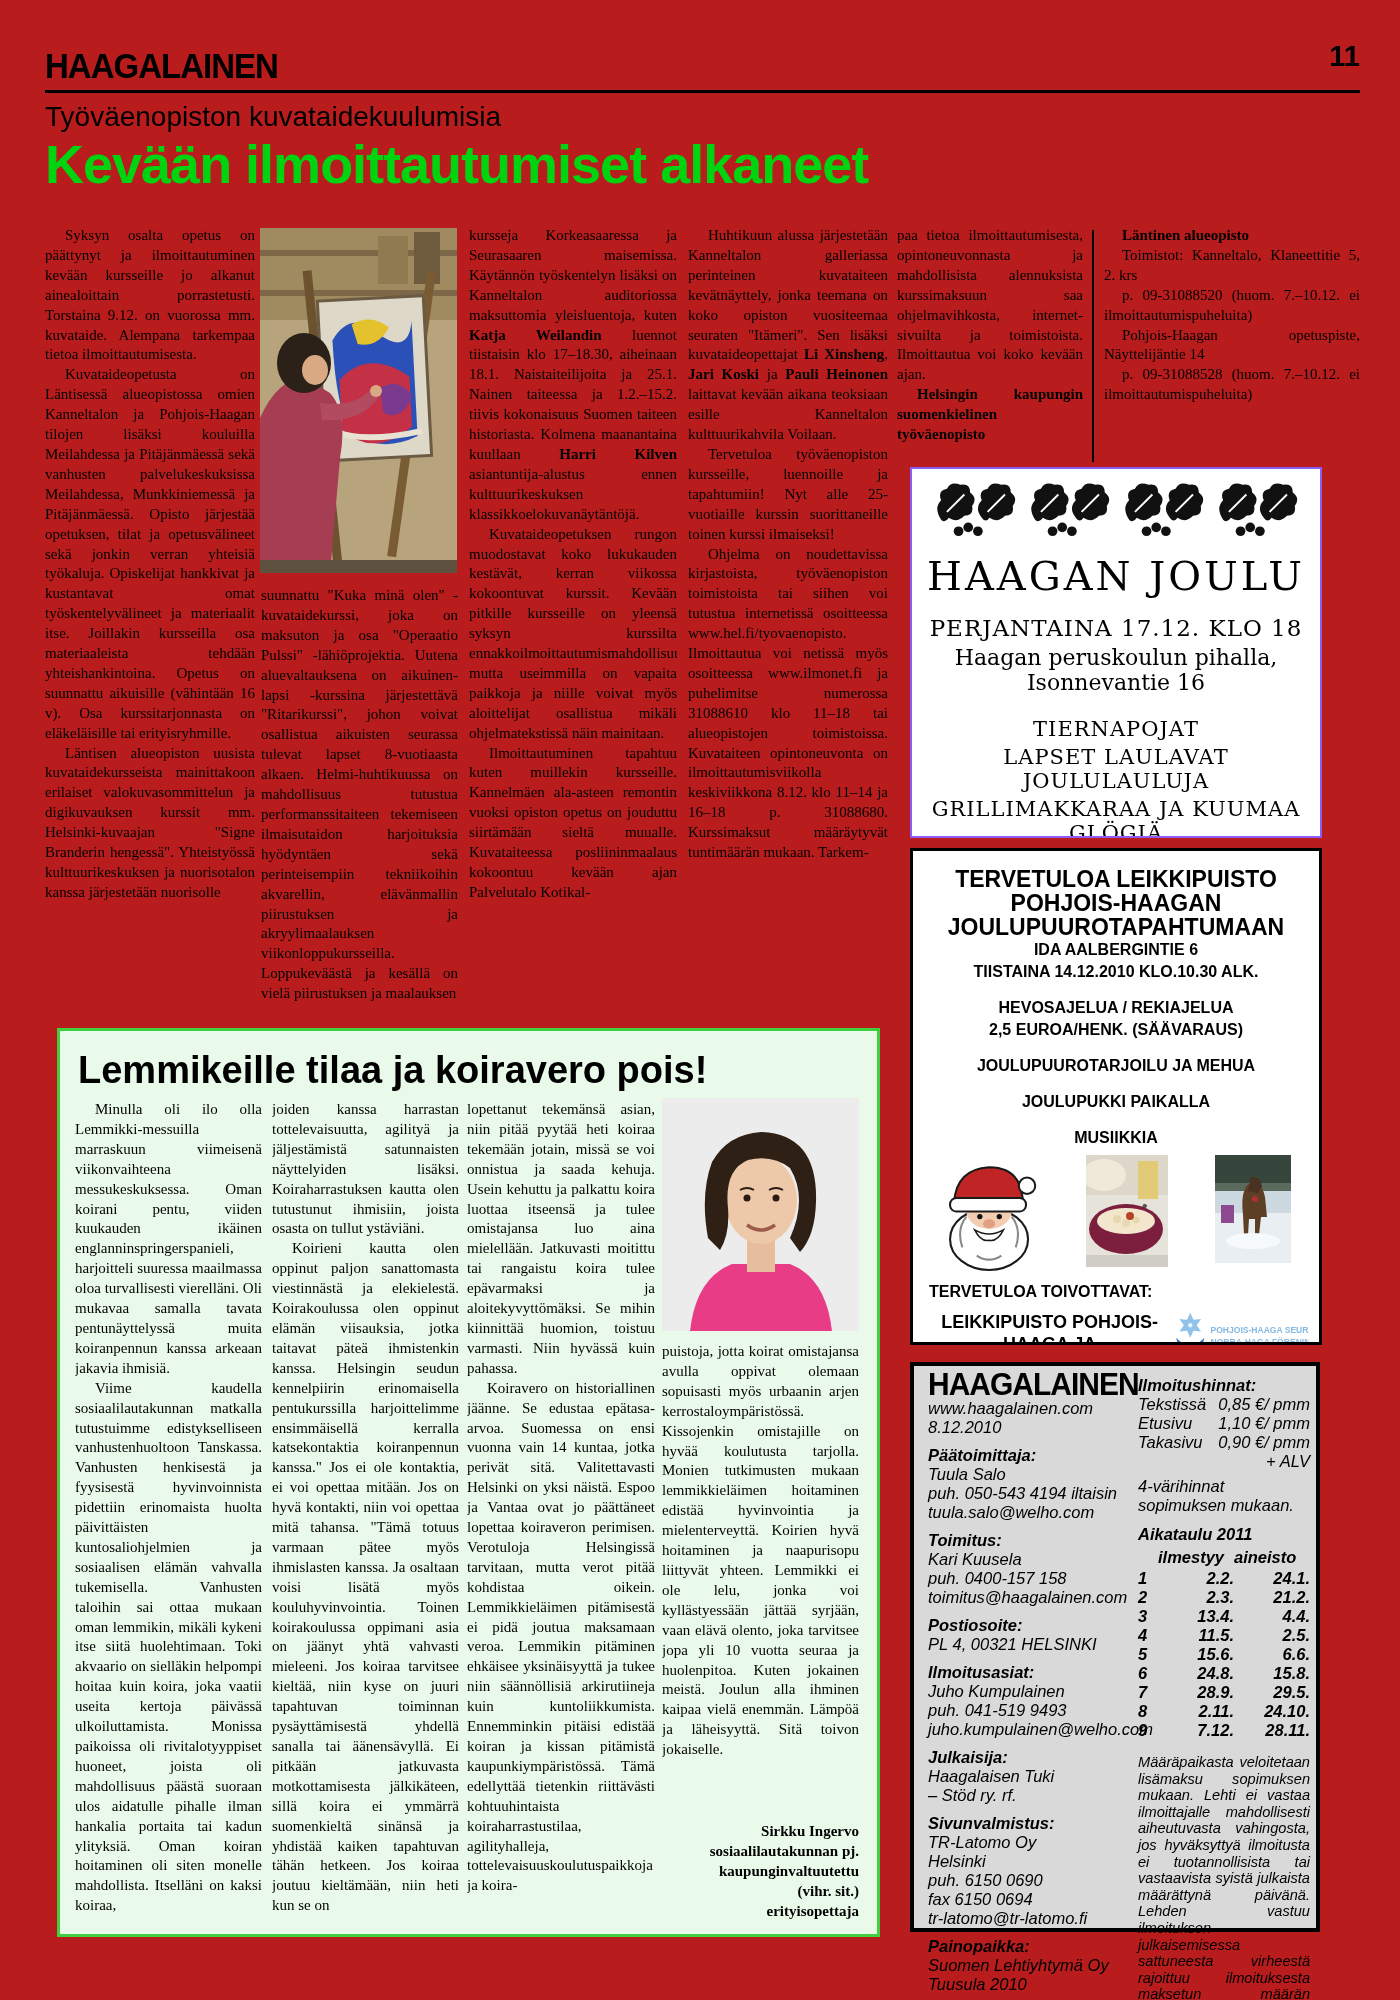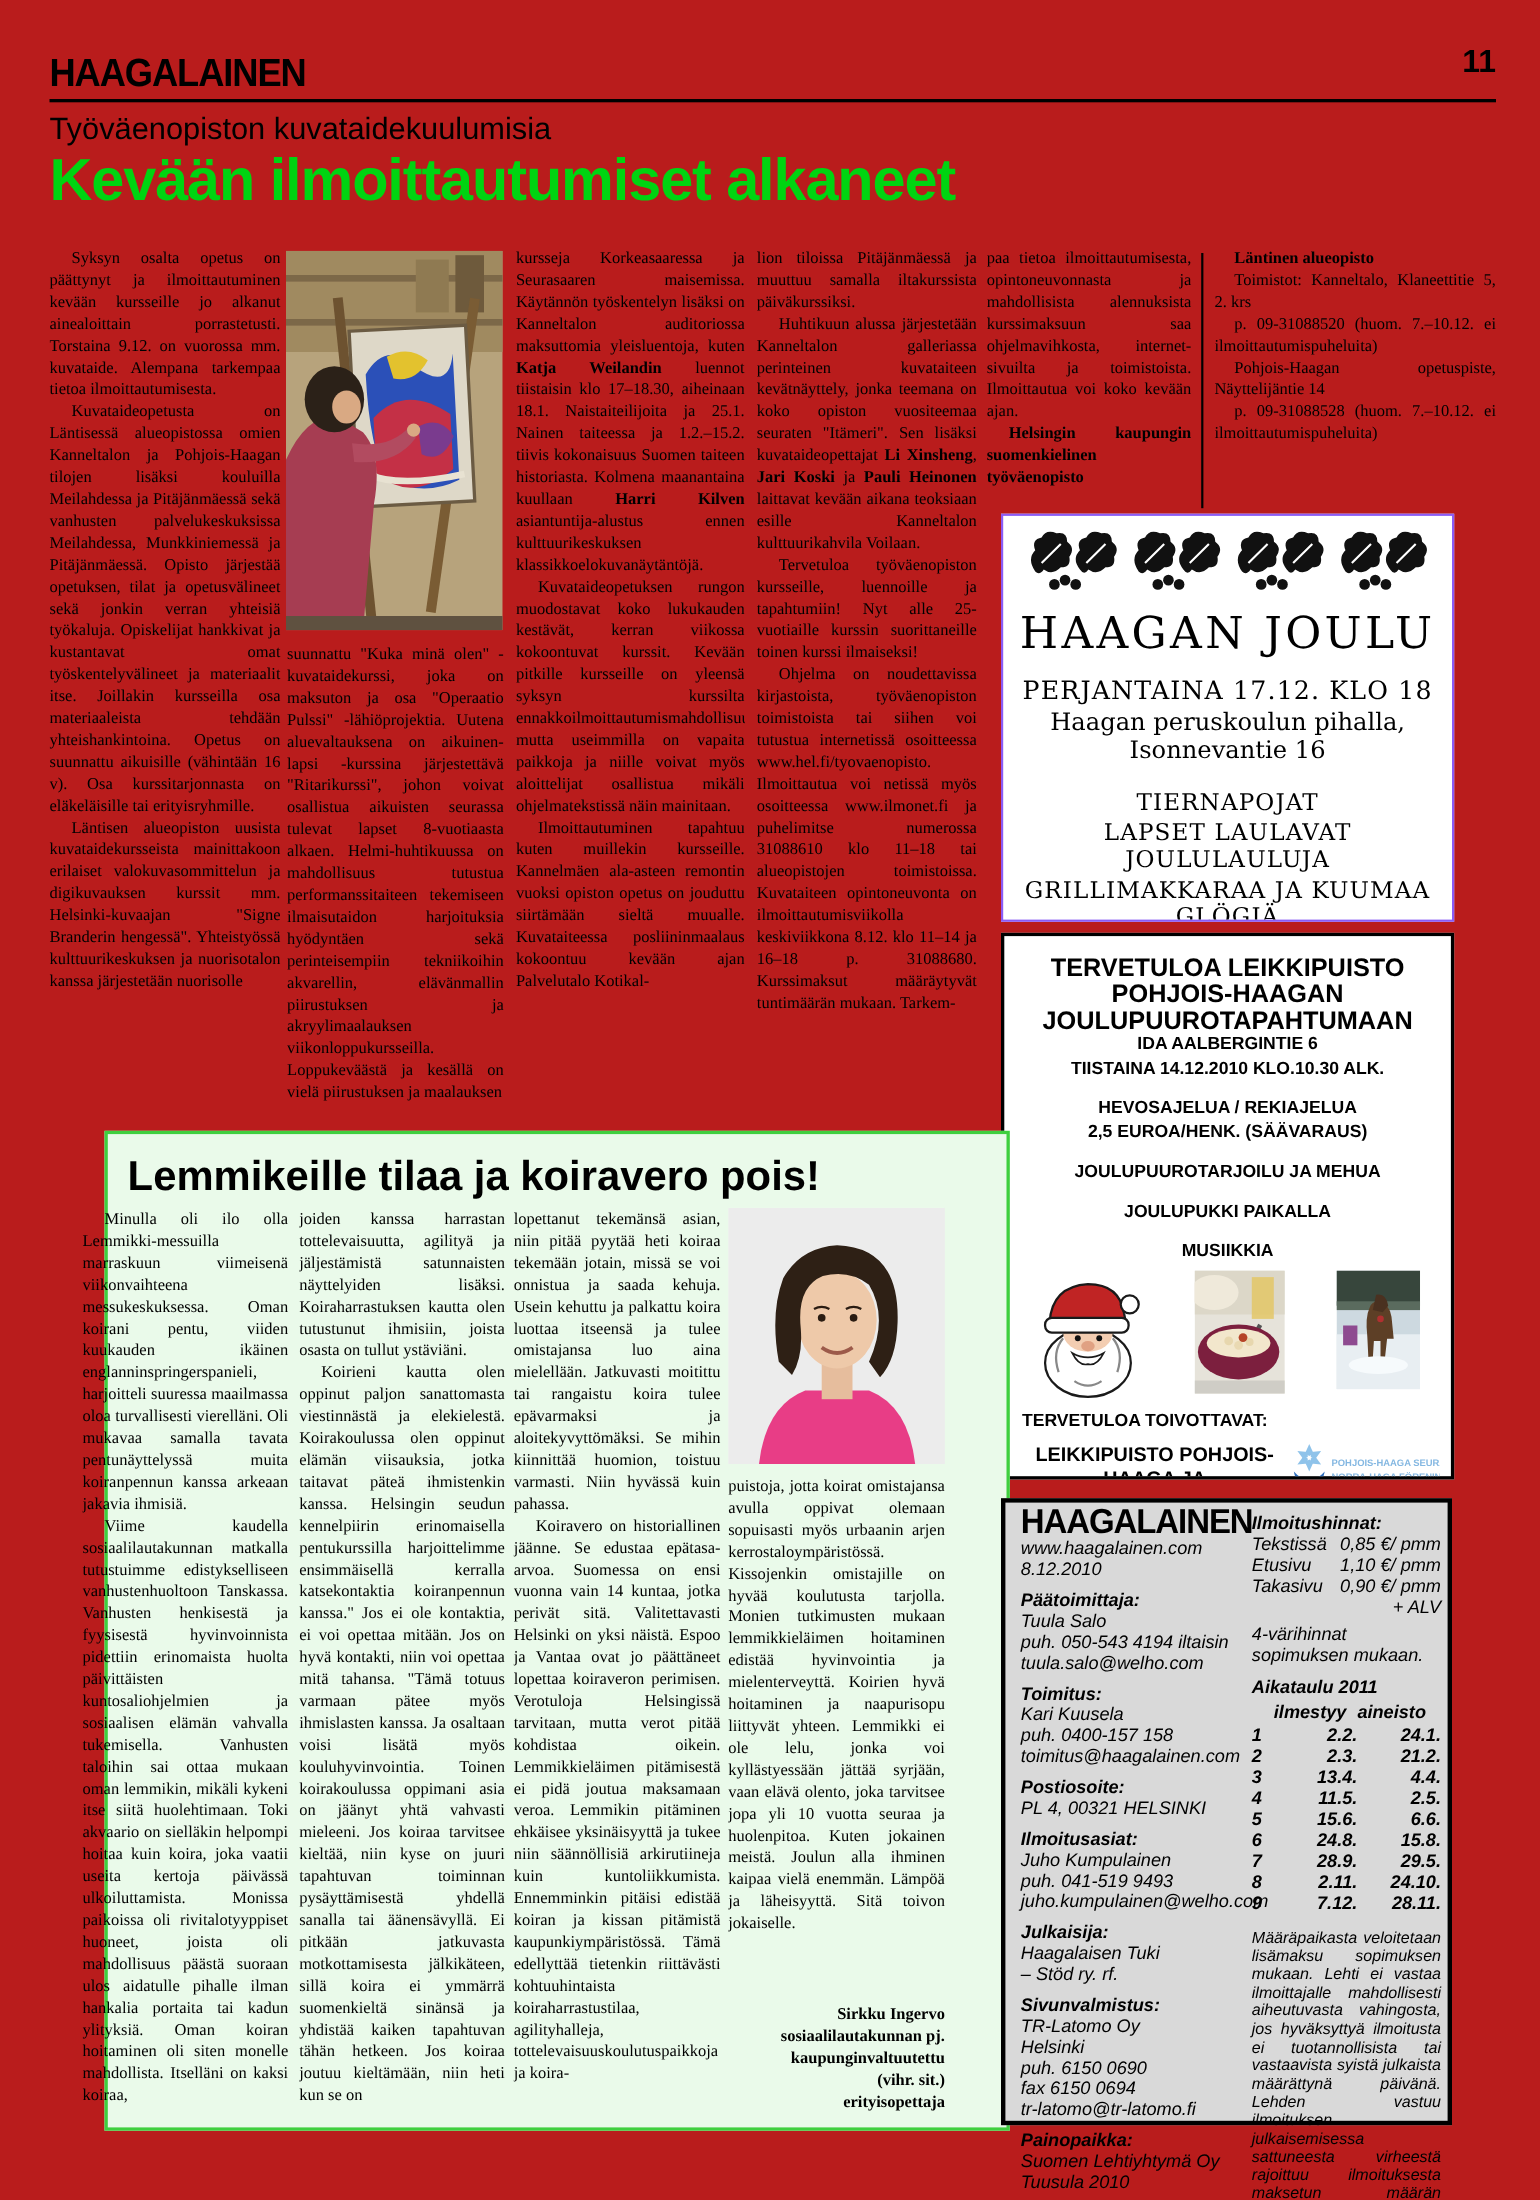--- a/index.html
+++ b/index.html
@@ -106,21 +106,20 @@
 
   <div class="col" style="left:261px;top:586px;width:197px;height:458px;">
       <p class="cont"><span>suunnattu "Kuka minä olen" -kuvataidekurssi, joka on maksuton ja osa "Operaatio Pulssi" -lähiöprojektia. Uutena aluevaltauksena on aikuinen-lapsi -kurssina järjestettävä "Ritarikurssi", johon voivat osallistua aikuisten seurassa tulevat lapset 8-vuotiaasta alkaen. Helmi-huhtikuussa on mahdollisuus tutustua performanssitaiteen tekemiseen ilmaisutaidon harjoituksia hyödyntäen sekä perinteisempiin tekniikoihin akvarellin, elävänmallin piirustuksen ja akryylimaalauksen viikonloppukursseilla. Loppukeväästä ja kesällä on vielä piirustuksen ja maalauksen</span></p>
     </div>
   <div class="col" style="left:469px;top:226px;width:208px;height:818px;">
       <p class="cont"><span>kursseja Korkeasaaressa ja Seurasaaren maisemissa. Käytännön työskentelyn lisäksi on Kanneltalon auditoriossa maksuttomia yleisluentoja, kuten </span><b>Katja Weilandin</b><span> luennot tiistaisin klo 17–18.30, aiheinaan 18.1. Naistaiteilijoita ja 25.1. Nainen taiteessa ja 1.2.–15.2. tiivis kokonaisuus Suomen taiteen historiasta. Kolmena maanantaina kuullaan </span><b>Harri Kilven</b><span> asiantuntija-alustus ennen kulttuurikeskuksen klassikkoelokuvanäytäntöjä.</span></p>
       <p><span>Kuvataideopetuksen rungon muodostavat koko lukukauden kestävät, kerran viikossa kokoontuvat kurssit. Kevään pitkille kursseille on yleensä syksyn kurssilta ennakkoilmoittautumismahdollisuus, mutta useimmilla on vapaita paikkoja ja niille voivat myös aloittelijat osallistua mikäli ohjelmatekstissä näin mainitaan.</span></p>
       <p><span>Ilmoittautuminen tapahtuu kuten muillekin kursseille. Kannelmäen ala-asteen remontin vuoksi opiston opetus on jouduttu siirtämään sieltä muualle. Kuvataiteessa posliininmaalaus kokoontuu kevään ajan Palvelutalo Kotikal-</span></p>
     </div>
   <div class="col" style="left:688px;top:226px;width:200px;height:818px;">
-      <p class="cont"><span>lion tiloissa Pitäjänmäessä ja muuttuu samalla iltakurssista päiväkurssiksi.</span></p>
       <p><span>Huhtikuun alussa järjestetään Kanneltalon galleriassa perinteinen kuvataiteen kevätnäyttely, jonka teemana on koko opiston vuositeemaa seuraten "Itämeri". Sen lisäksi kuvataideopettajat </span><b>Li Xinsheng</b><span>, </span><b>Jari Koski</b><span> ja </span><b>Pauli Heinonen</b><span> laittavat kevään aikana teoksiaan esille Kanneltalon kulttuurikahvila Voilaan.</span></p>
       <p><span>Tervetuloa työväenopiston kursseille, luennoille ja tapahtumiin! Nyt alle 25-vuotiaille kurssin suorittaneille toinen kurssi ilmaiseksi!</span></p>
       <p><span>Ohjelma on noudettavissa kirjastoista, työväenopiston toimistoista tai siihen voi tutustua internetissä osoitteessa www.hel.fi/tyovaenopisto. Ilmoittautua voi netissä myös osoitteessa www.ilmonet.fi ja puhelimitse numerossa 31088610 klo 11–18 tai alueopistojen toimistoissa. Kuvataiteen opintoneuvonta on ilmoittautumisviikolla keskiviikkona 8.12. klo 11–14 ja 16–18 p. 31088680. Kurssimaksut määräytyvät tuntimäärän mukaan. Tarkem-</span></p>
     </div>
   <div class="col" style="left:897px;top:226px;width:186px;height:300px;">
       <p class="cont"><span>paa tietoa ilmoittautumisesta, opintoneuvonnasta ja mahdollisista alennuksista kurssimaksuun saa ohjelmavihkosta, internet-sivuilta ja toimistoista. Ilmoittautua voi koko kevään ajan.</span></p>
       <p><b>Helsingin kaupungin suomenkielinen työväenopisto</b></p>
     </div>
 
   <div class="abs vrule" style="left:1092px;top:230px;width:2px;height:232px;"></div>
@@ -251,21 +250,21 @@
           <path d="M0,-16 L5,-5 L0,-2 L-5,-5Z" transform="rotate(240)"></path>
           <path d="M0,-16 L5,-5 L0,-2 L-5,-5Z" transform="rotate(300)"></path>
         </g>
         <path d="M8,34 Q26,54 44,34 Q41,52 26,52 Q11,52 8,34Z" fill="#2f6fbe"></path>
         <text x="52" y="28" font-size="11" font-weight="bold" fill="#85b8e2" font-family="Liberation Sans, sans-serif">POHJOIS-HAAGA SEURA r.y.</text>
         <text x="52" y="44" font-size="11" font-weight="bold" fill="#85b8e2" font-family="Liberation Sans, sans-serif">NORRA-HAGA FÖRENING r.f.</text>
       </svg>
     </div>
   </div>
 
-  <div id="box2" style="left:57px;top:1028px;width:823px;height:909px;margin-left:38px;">
+  <div id="box2" style="left:57px;top:1028px;width:823px;height:909px;">
     <div class="abs a2title" style="left:18px;top:18px;">Lemmikeille tilaa ja koiravero pois!</div>
   </div>
   <div class="col" style="left:75px;top:1100px;width:187px;height:836px;">
       <p><span>Minulla oli ilo olla Lemmikki-messuilla marraskuun viimeisenä viikonvaihteena messukeskuksessa. Oman koirani pentu, viiden kuukauden ikäinen englanninspringerspanieli, harjoitteli suuressa maailmassa oloa turvallisesti vierelläni. Oli mukavaa samalla tavata pentunäyttelyssä muita koiranpennun kanssa arkeaan jakavia ihmisiä.</span></p>
       <p><span>Viime kaudella sosiaalilautakunnan matkalla tutustuimme edistykselliseen vanhustenhuoltoon Tanskassa. Vanhusten henkisestä ja fyysisestä hyvinvoinnista pidettiin erinomaista huolta päivittäisten kuntosaliohjelmien ja sosiaalisen elämän vahvalla tukemisella. Vanhusten taloihin sai ottaa mukaan oman lemmikin, mikäli kykeni itse siitä huolehtimaan. Toki akvaario on sielläkin helpompi hoitaa kuin koira, joka vaatii useita kertoja päivässä ulkoiluttamista. Monissa paikoissa oli rivitalotyyppiset huoneet, joista oli mahdollisuus päästä suoraan ulos aidatulle pihalle ilman hankalia portaita tai kadun ylityksiä. Oman koiran hoitaminen oli siten monelle mahdollista. Itselläni on kaksi koiraa,</span></p>
     </div>
   <div class="col" style="left:272px;top:1100px;width:187px;height:836px;">
       <p class="cont"><span>joiden kanssa harrastan tottelevaisuutta, agilityä ja jäljestämistä satunnaisten näyttelyiden lisäksi. Koiraharrastuksen kautta olen tutustunut ihmisiin, joista osasta on tullut ystäviäni.</span></p>
       <p><span>Koirieni kautta olen oppinut paljon sanattomasta viestinnästä ja elekielestä. Koirakoulussa olen oppinut elämän viisauksia, jotka taitavat päteä ihmistenkin kanssa. Helsingin seudun kennelpiirin erinomaisella pentukurssilla harjoittelimme ensimmäisellä kerralla katsekontaktia koiranpennun kanssa." Jos ei ole kontaktia, ei voi opettaa mitään. Jos on hyvä kontakti, niin voi opettaa mitä tahansa. "Tämä totuus varmaan pätee myös ihmislasten kanssa. Ja osaltaan voisi lisätä myös kouluhyvinvointia. Toinen koirakoulussa oppimani asia on jäänyt yhtä vahvasti mieleeni. Jos koiraa tarvitsee kieltää, niin kyse on juuri tapahtuvan toiminnan pysäyttämisestä yhdellä sanalla tai äänensävyllä. Ei pitkään jatkuvasta motkottamisesta jälkikäteen, sillä koira ei ymmärrä suomenkieltä sinänsä ja yhdistää kaiken tapahtuvan tähän hetkeen. Jos koiraa joutuu kieltämään, niin heti kun se on</span></p>
     </div>

